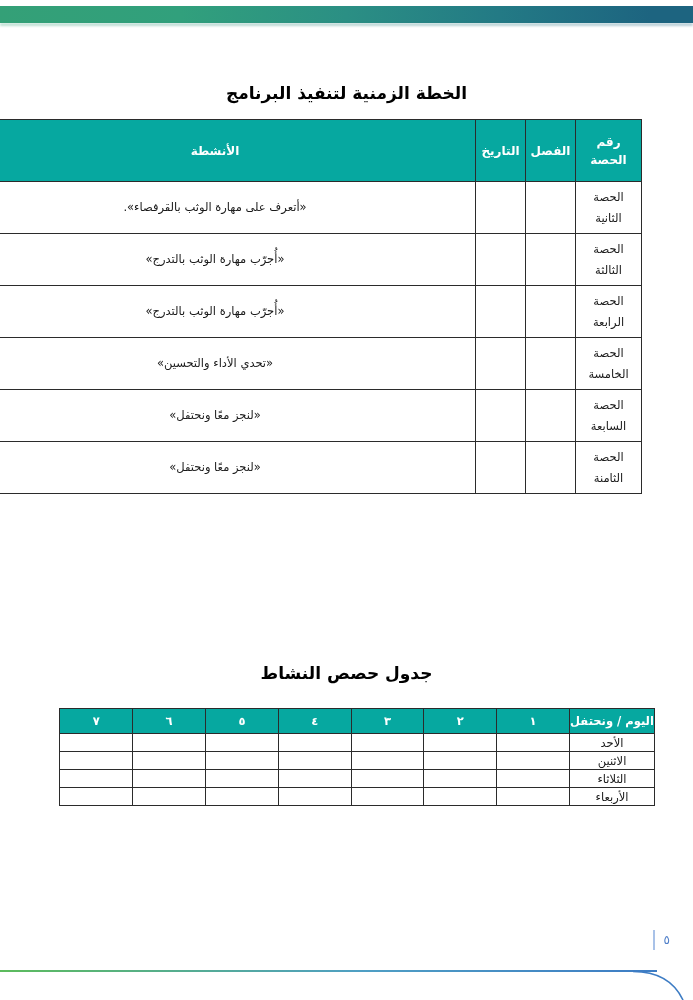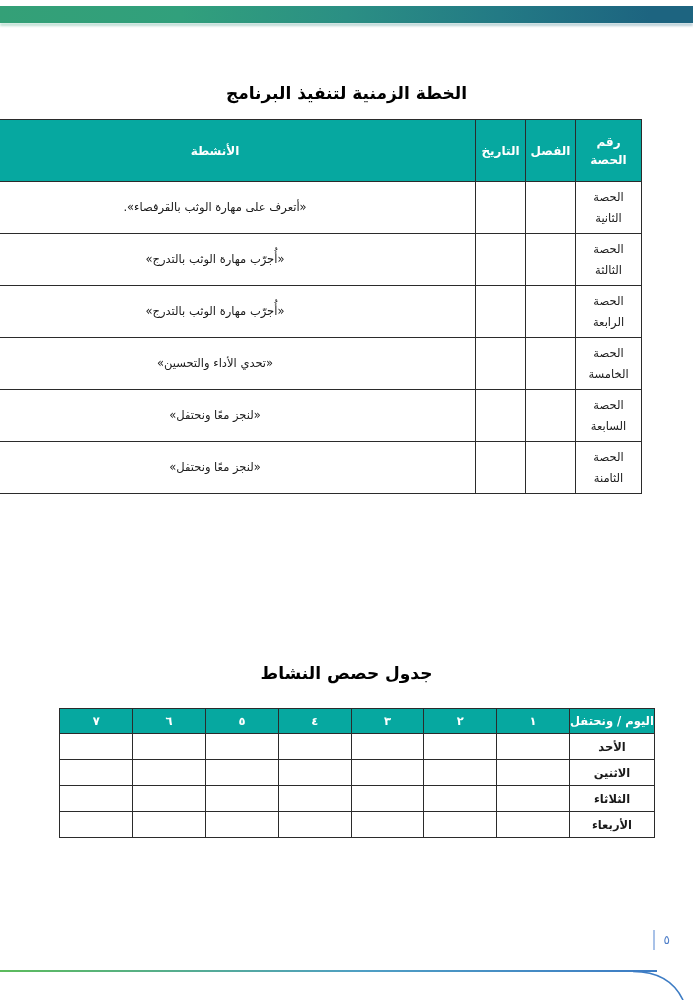--- a/index.html
+++ b/index.html
@@ -90,21 +90,21 @@
   #plan-table td.cell-activity { font-size: 11.5px; }
   #plan-table td.cell-session  { line-height: 1.75; }
 
   
   #activity-table {
     top: 708px;
     right: 38px;
     width: 595px;
   }
   #activity-table thead th { height: 25px; font-size: 11.5px; }
-  #activity-table tbody td { height: 26px; font-weight: bold; }
+  #activity-table tbody td { height: 18px; }
   #activity-table .col-day { width: 85px; }
   #activity-table .col-slot { width: 72.8px; }
   #activity-table td.cell-day {
     text-align: center;
     font-size: 11.5px;
   }
 
   
   .footer-rule {
     position: absolute;

